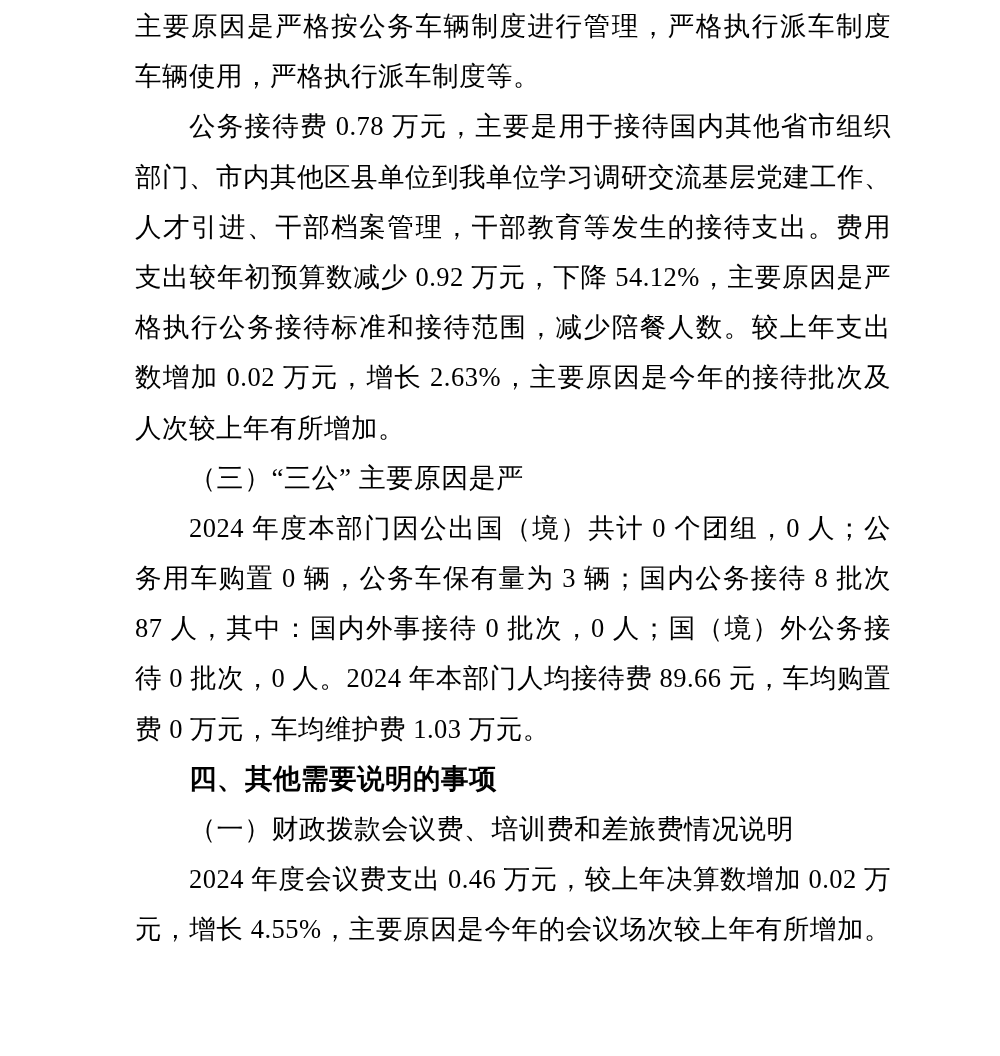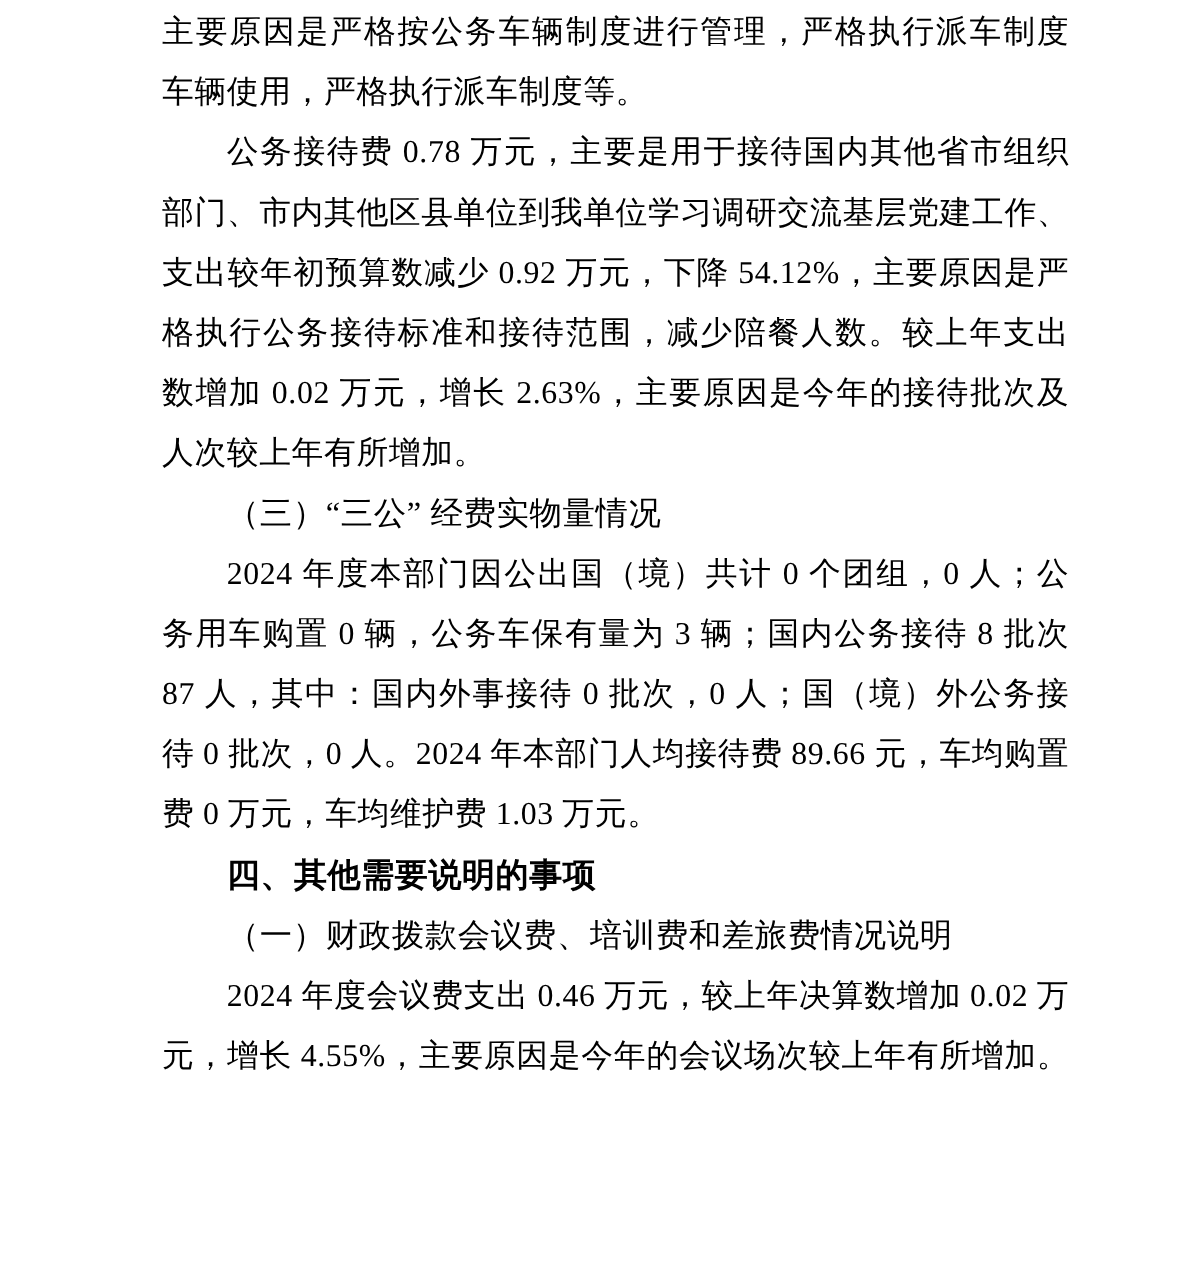--- a/index.html
+++ b/index.html
@@ -54,25 +54,26 @@
 </style>
 </head>
 <body>
 
 <div class="page">
   <div class="text-block">
     <div class="line">主要原因是严格按公务车辆制度进行管理，严格执行派车制度等，</div>
     <div class="line last">车辆使用，严格执行派车制度等。</div>
     <div class="line indent">公务接待费 0.78 万元，主要是用于接待国内其他省市组织</div>
     <div class="line">部门、市内其他区县单位到我单位学习调研交流基层党建工作、</div>
+    <div class="line">人才引进、干部档案管理，干部教育等发生的接待支出。费用</div>
     <div class="line">支出较年初预算数减少 0.92 万元，下降 54.12%，主要原因是严</div>
     <div class="line">格执行公务接待标准和接待范围，减少陪餐人数。较上年支出</div>
     <div class="line">数增加 0.02 万元，增长 2.63%，主要原因是今年的接待批次及</div>
     <div class="line last">人次较上年有所增加。</div>
-    <div class="line subhead-kai indent">（三）“三公” 经费实物量情况</div>
+    <div class="line subhead-kai indent">（三）“三公” 主要原因是严</div>
     <div class="line indent">2024 年度本部门因公出国（境）共计 0 个团组，0 人；公</div>
     <div class="line">务用车购置 0 辆，公务车保有量为 3 辆；国内公务接待 8 批次</div>
     <div class="line">87 人，其中：国内外事接待 0 批次，0 人；国（境）外公务接</div>
     <div class="line">待 0 批次，0 人。2024 年本部门人均接待费 89.66 元，车均购置</div>
     <div class="line last">费 0 万元，车均维护费 1.03 万元。</div>
     <div class="line heading-hei indent">四、其他需要说明的事项</div>
     <div class="line subhead-kai indent">（一）财政拨款会议费、培训费和差旅费情况说明</div>
     <div class="line indent">2024 年度会议费支出 0.46 万元，较上年决算数增加 0.02 万</div>
     <div class="line">元，增长 4.55%，主要原因是今年的会议场次较上年有所增加。</div>
   </div>

